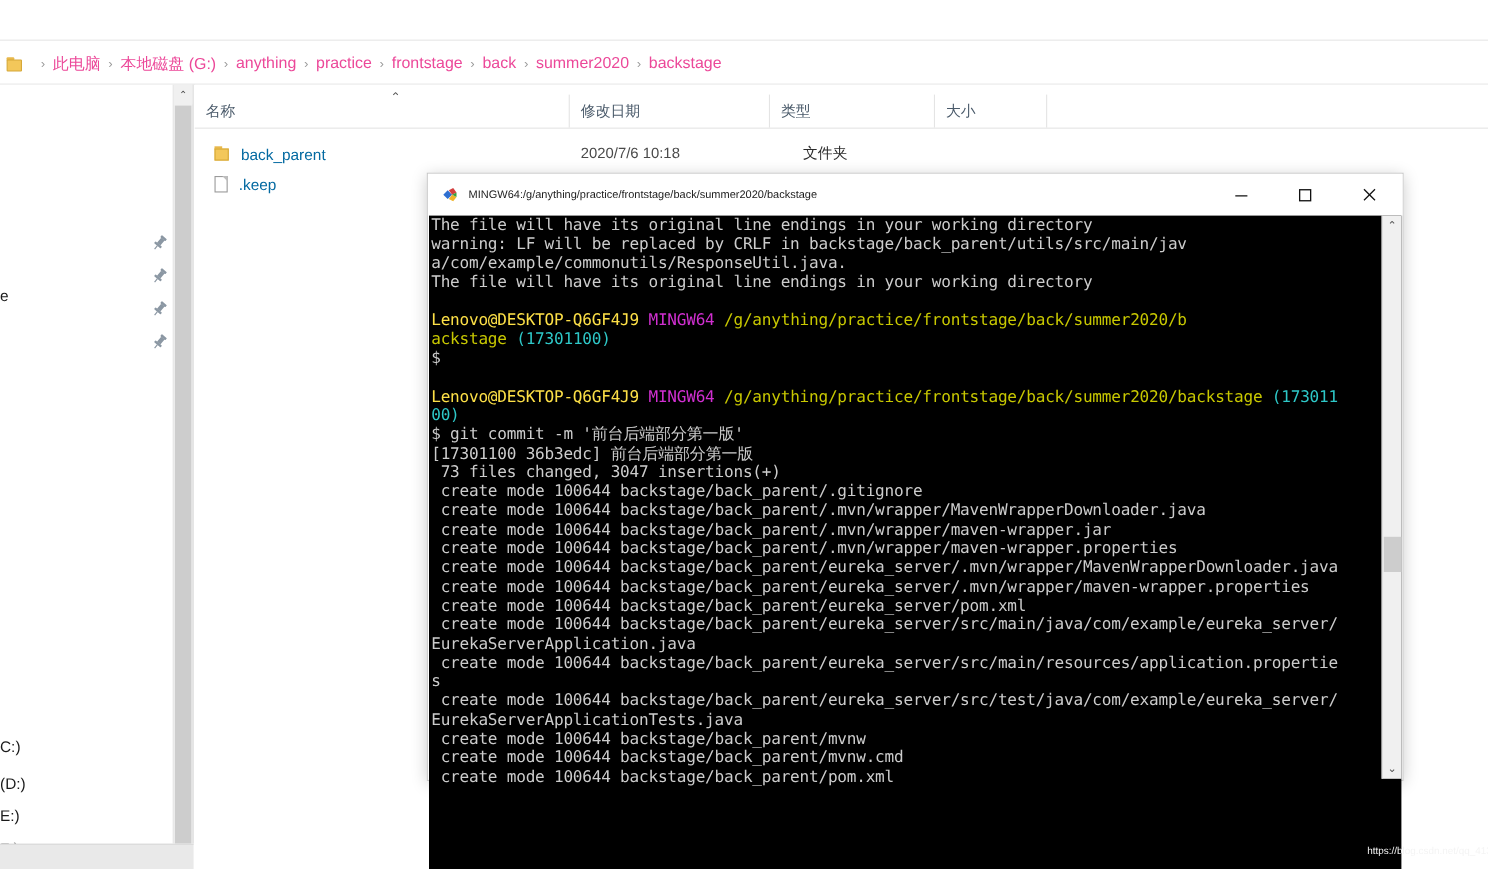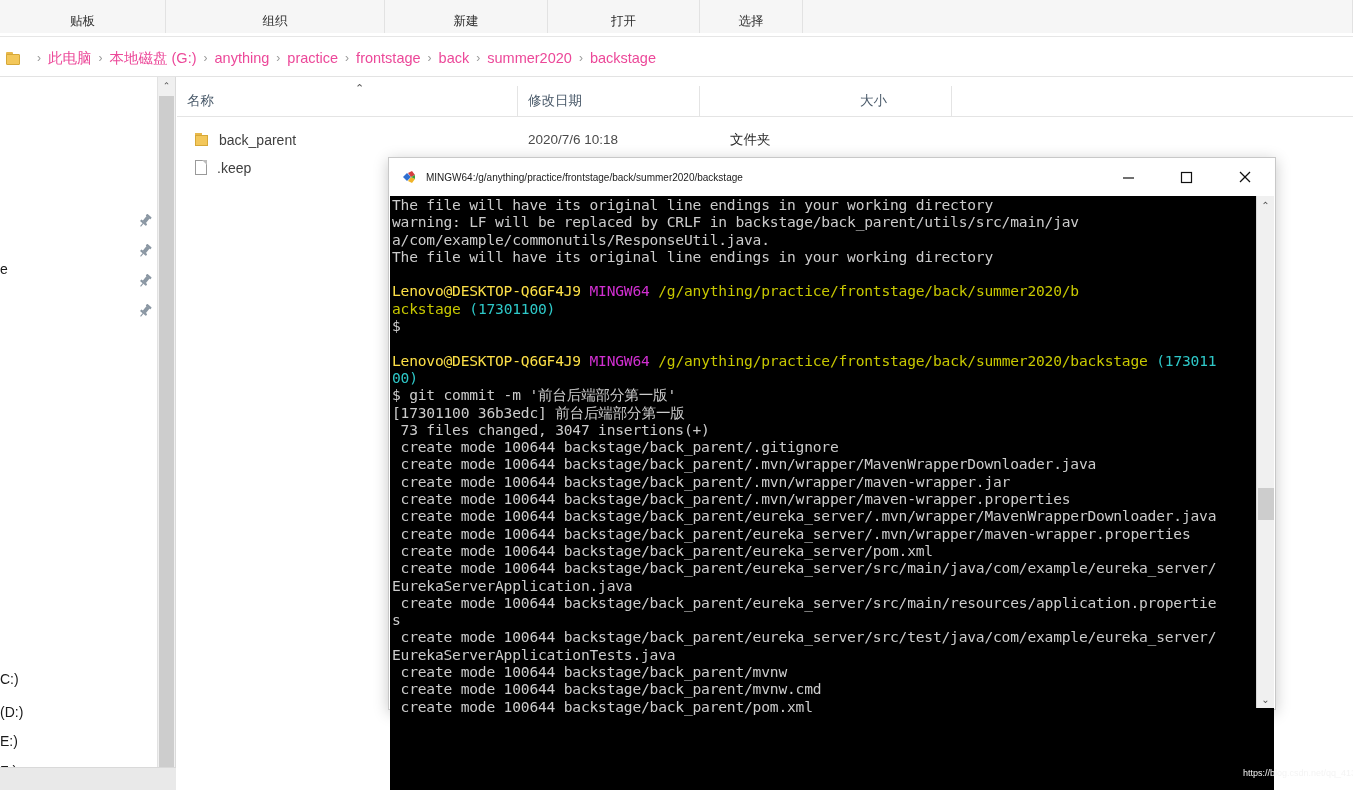--- a/index.html
+++ b/index.html
@@ -122,21 +122,21 @@
     background: #f3c75a; border: 1px solid #d6a838; box-sizing: border-box;
   }
   .file-icon-doc {
     position: relative; width: 12px; height: 15px; margin-left: 18px; margin-right: 10px;
     border: 1px solid #9a9a9a; background: #ffffff; box-sizing: border-box;
   }
   .file-icon-doc::after {
     content: ""; position: absolute; right: -1px; top: -1px;
     width: 0; height: 0; border-left: 5px solid transparent; border-top: 5px solid #bdbdbd;
   }
-  .file-name { font-size: 14px; color: #404040; }
+  .file-name { font-size: 14px; color: #0369a1; }
   .file-date { position: absolute; left: 351px; font-size: 13.5px; color: #4a4a4a; }
   .file-type { position: absolute; left: 533px; font-size: 13.5px; color: #2b2b2b; margin-left: 20px; }
 
   
   .bottom-strip {
     position: absolute; left: 0; top: 767px; width: 1353px; height: 23px;
     background: #ffffff;
   }
   .bottom-strip-inner {
     position: absolute; left: 0; top: 0; width: 176px; height: 23px;
@@ -202,42 +202,20 @@
   .watermark {
     position: absolute; left: 1243px; top: 768px;
     font-size: 9px; color: #f4f4f4; white-space: nowrap;
   }
 </style>
 </head>
 <body>
 
 <div id="root">
 
-  <div class="ribbon">
-    <div class="ribbon-groups" id="ribbon-groups">
-        <div class="ribbon-group" style="left: 0px; width: 166px;">
-          <span>贴板</span>
-        </div>
-        <div class="ribbon-group" style="left: 166px; width: 219px;">
-          <span>组织</span>
-        </div>
-        <div class="ribbon-group" style="left: 385px; width: 163px;">
-          <span>新建</span>
-        </div>
-        <div class="ribbon-group" style="left: 548px; width: 152px;">
-          <span>打开</span>
-        </div>
-        <div class="ribbon-group" style="left: 700px; width: 103px;">
-          <span>选择</span>
-        </div>
-        <div class="ribbon-group" style="left: 803px; width: 550px;">
-          <span></span>
-        </div>
-      </div>
-  </div>
   <div class="ribbon-sep-line"></div>
   <div class="ribbon-under"></div>
 
   <div class="addressbar">
     <div class="crumb-folder-icon">
       <div class="tab"></div>
         <div class="body"></div>
     </div>
     <div id="breadcrumb" style="display:flex;align-items:center;">
         <span class="crumb-sep">›</span>
@@ -319,20 +297,23 @@
 
   <div class="filelist">
     <div class="col-headers" id="col-headers">
         <div class="col-header" style="left: 0px; width: 341px;">
           <span>名称</span>
           <span class="col-sortglyph" style="left: 178px;">⌃</span>
         </div>
         <div class="col-header" style="left: 341px; width: 182px;">
           <span>修改日期</span>
         </div>
+        <div class="col-header" style="left: 523px; width: 150px;">
+          <span>类型</span>
+        </div>
         <div class="col-header" style="left: 673px; width: 102px;">
           <span>大小</span>
         </div>
       </div>
     <div class="col-header-underline"></div>
     <div id="file-rows">
         <div class="file-row" style="top: 49px;">
           <div class="file-icon-folder">
             <div class="tab"></div>
             <div class="body"></div>

